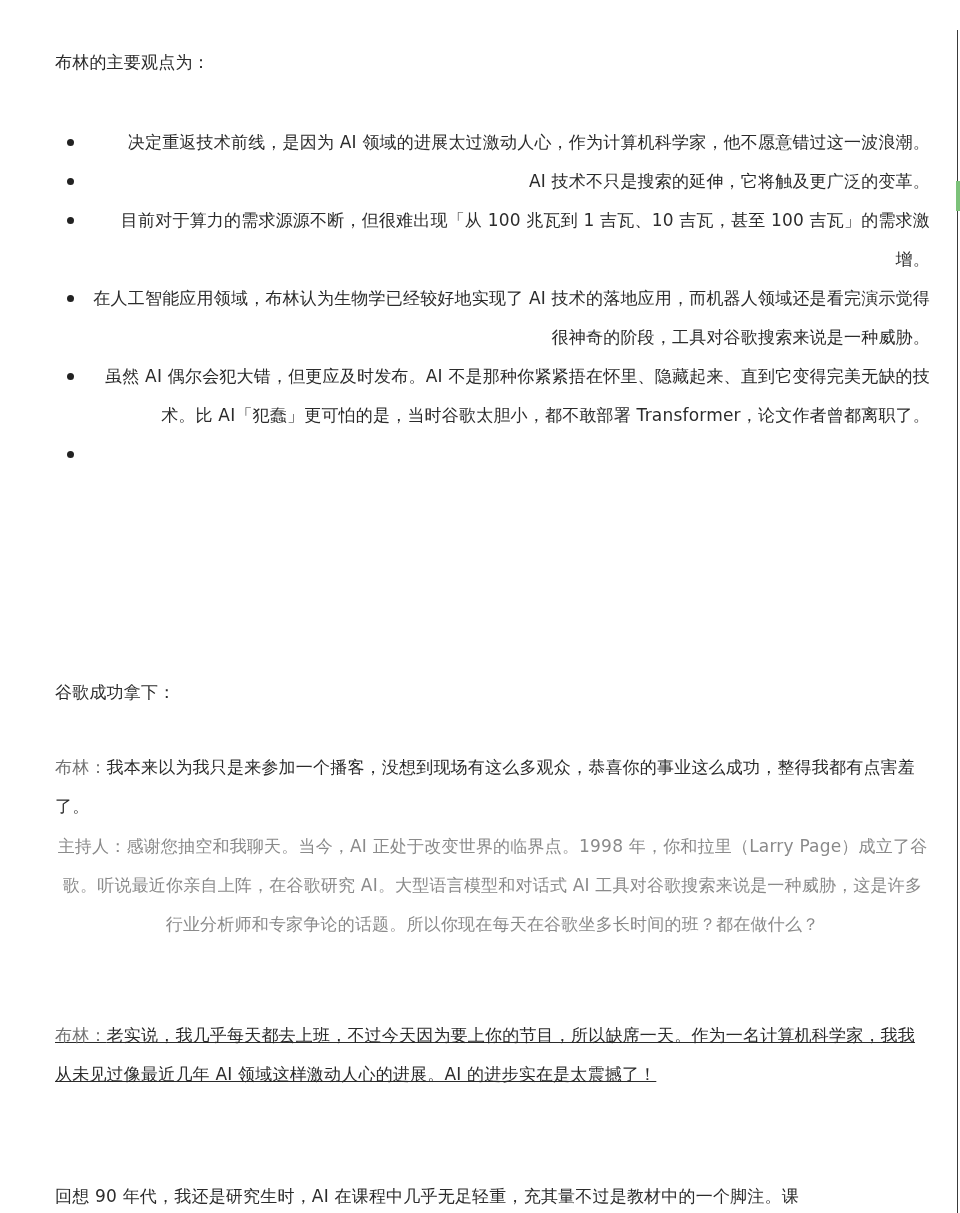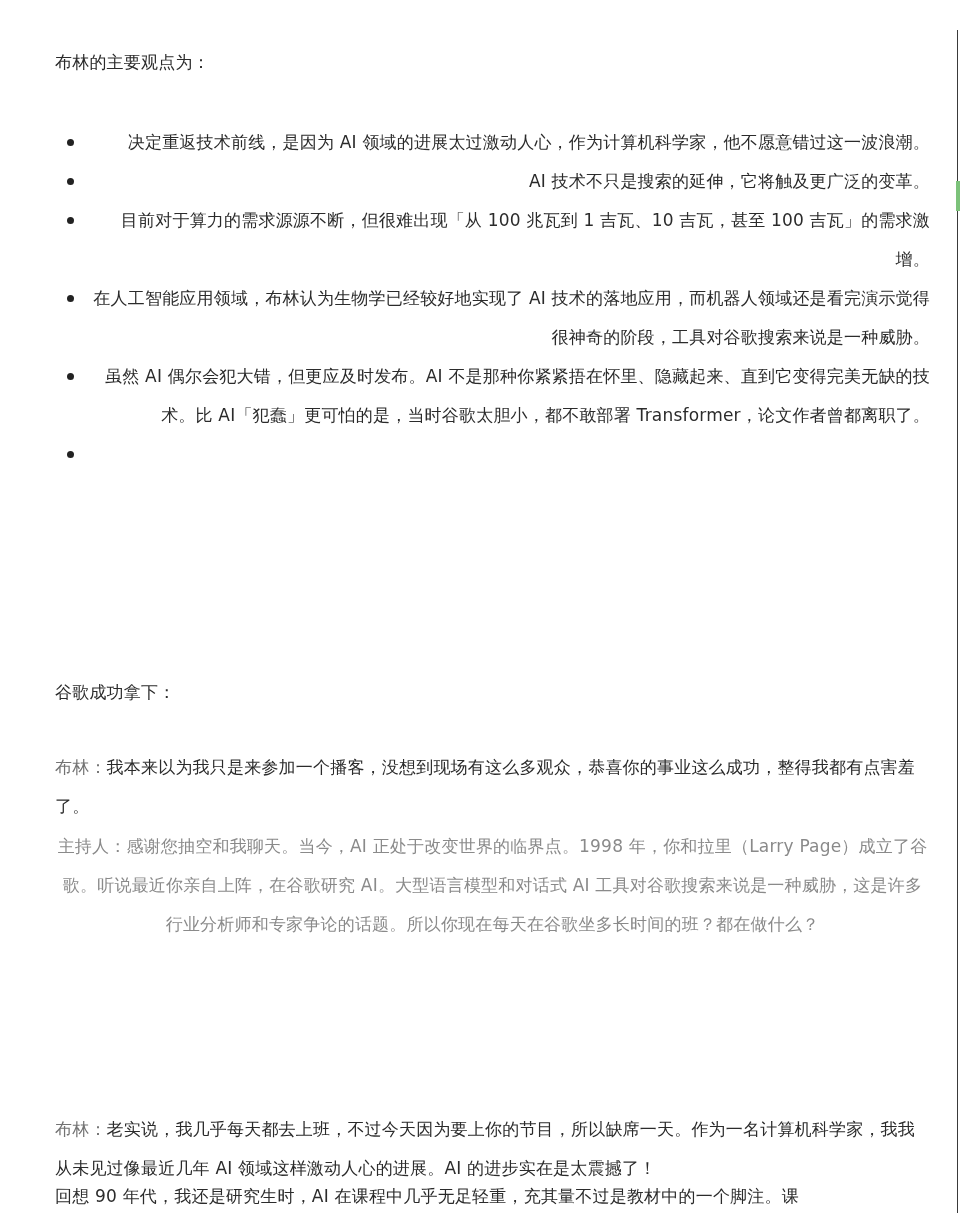--- a/index.html
+++ b/index.html
@@ -54,21 +54,21 @@
   <p class="p sec" style="top:673px;">谷歌成功拿下：</p>
 
   <p class="p sec" style="top:748px;">
     <span class="speaker">布林：</span><span>我本来以为我只是来参加一个播客，没想到现场有这么多观众，恭喜你的事业这么成功，整得我都有点害羞了。</span>
   </p>
 
   <p class="p sec host" style="top:827px;text-align:center;">
     <span>主持人：感谢您抽空和我聊天。当今，AI 正处于改变世界的临界点。1998 年，你和拉里（Larry Page）成立了谷歌。听说最近你亲自上阵，在谷歌研究 AI。大型语言模型和对话式 AI 工具对谷歌搜索来说是一种威胁，这是许多行业分析师和专家争论的话题。所以你现在每天在谷歌坐多长时间的班？都在做什么？</span>
   </p>
 
-  <p class="p sec" style="top:1110px;">
+  <p class="p sec" style="top:1016px;text-decoration:underline;">
     <span class="speaker">布林：</span><span>老实说，我几乎每天都去上班，不过今天因为要上你的节目，所以缺席一天。作为一名计算机科学家，我我从未见过像最近几年 AI 领域这样激动人心的进展。AI 的进步实在是太震撼了！</span>
   </p>
 
   <p class="p sec" style="top:1177px;">
     <span>回想 90 年代，我还是研究生时，AI 在课程中几乎无足轻重，充其量不过是教材中的一个脚注。课</span>
   </p>
 </div>
 
 <div class="right-rule"></div>
 <div class="green-mark"></div>

